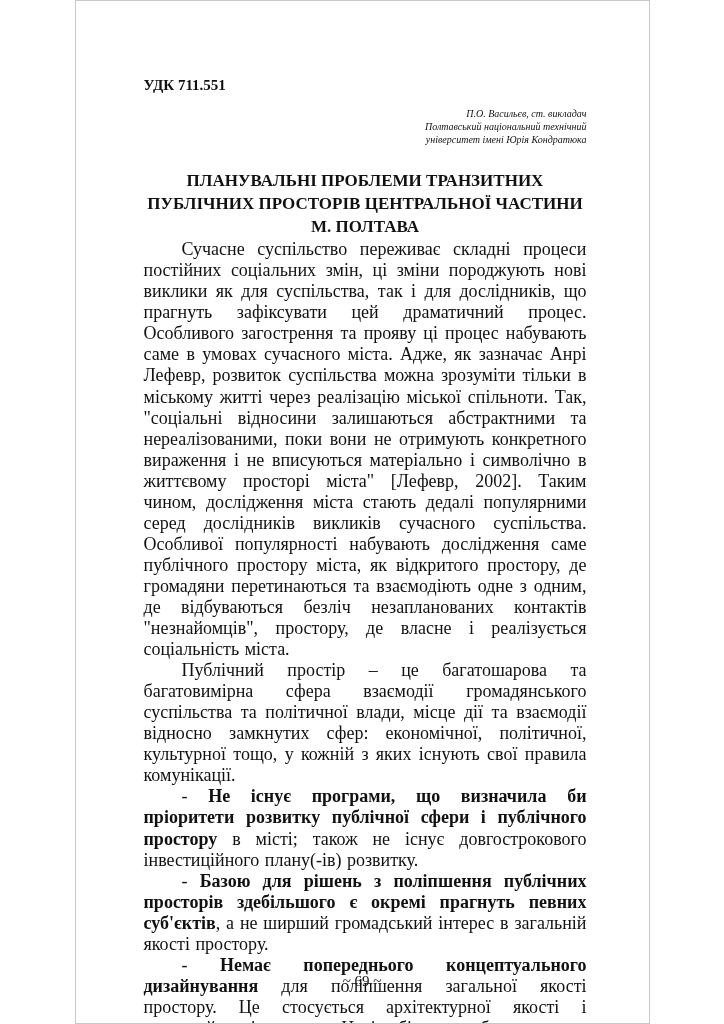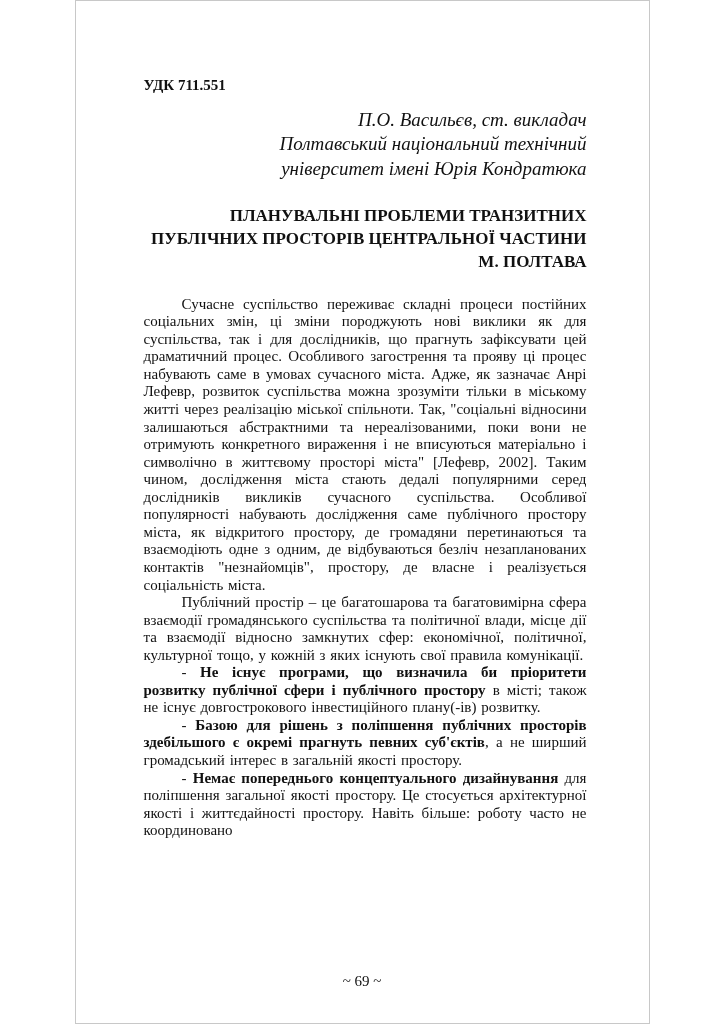--- a/index.html
+++ b/index.html
@@ -19,33 +19,32 @@
     overflow: hidden;
   }
   .udc {
     font-weight: bold;
     font-size: 15px;
     margin-bottom: 14px;
   }
   .author-block {
     text-align: right;
     font-style: italic;
-    font-size: 19px;
+    font-size: 10px;
     line-height: 1.28;
     margin-bottom: 24px;
   }
   .title {
-    text-align: right;
+    text-align: center;
     font-weight: bold;
     font-size: 17px;
     line-height: 1.35;
-    margin-bottom: 22px;
   }
   .body-p {
-    font-size: 15px;
+    font-size: 18px;
     line-height: 1.17;
     text-align: justify;
     text-indent: 38px;
     word-spacing: 1px;
   }
   .body-p b { font-weight: bold; }
   .page-number {
     position: absolute;
     left: 0;
     right: 0;

